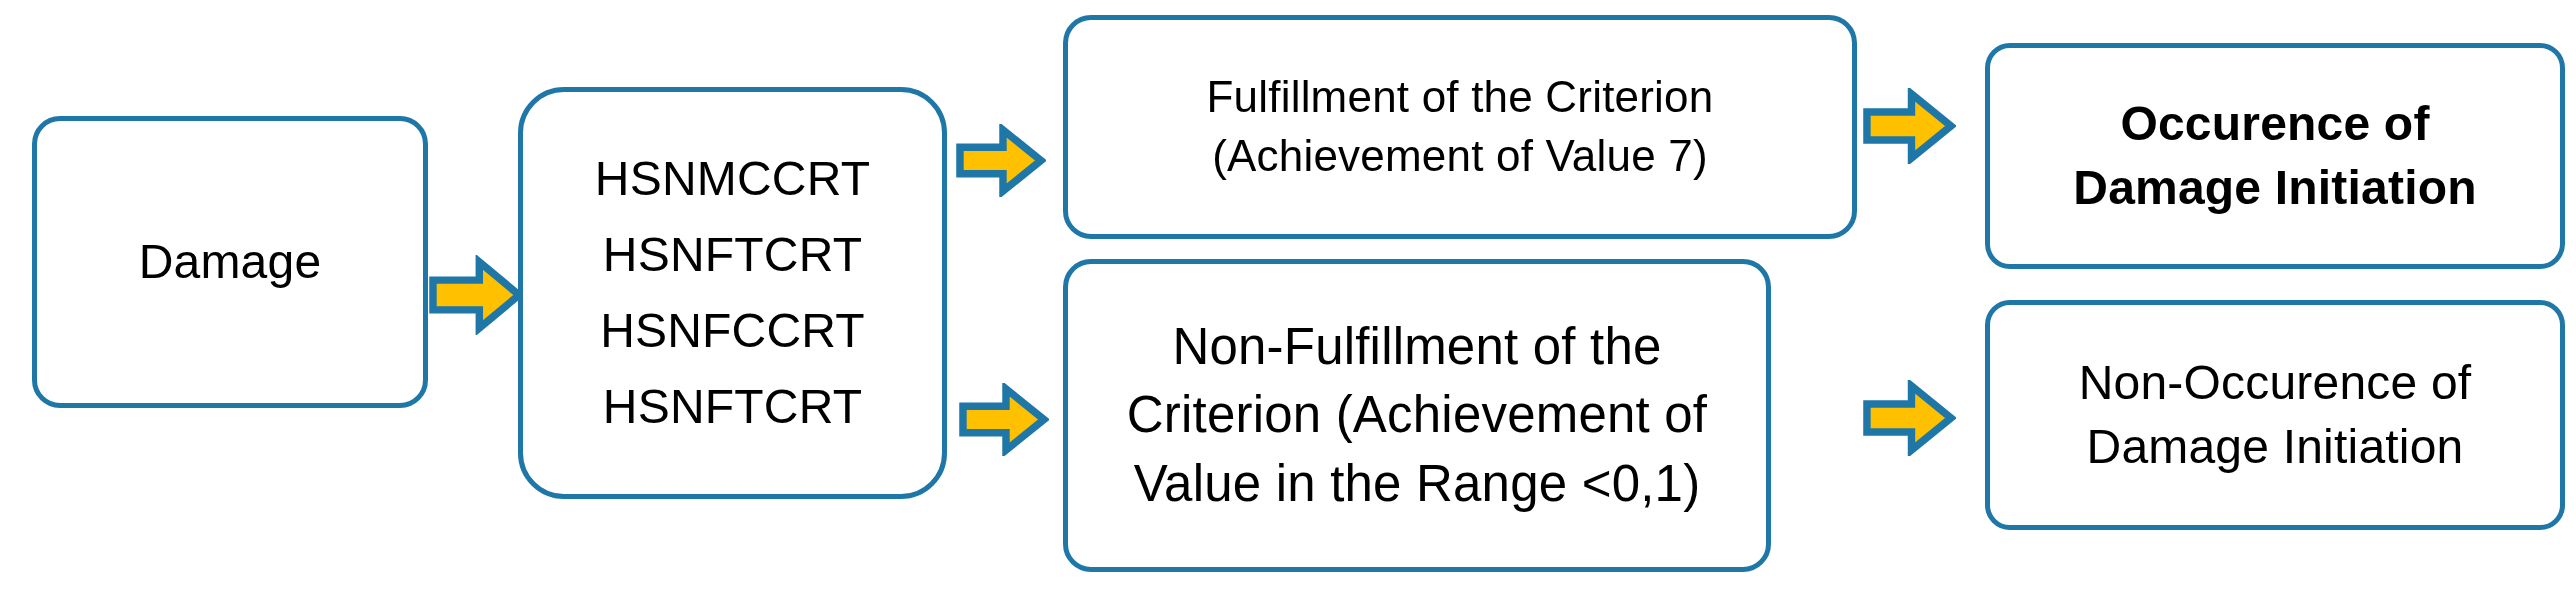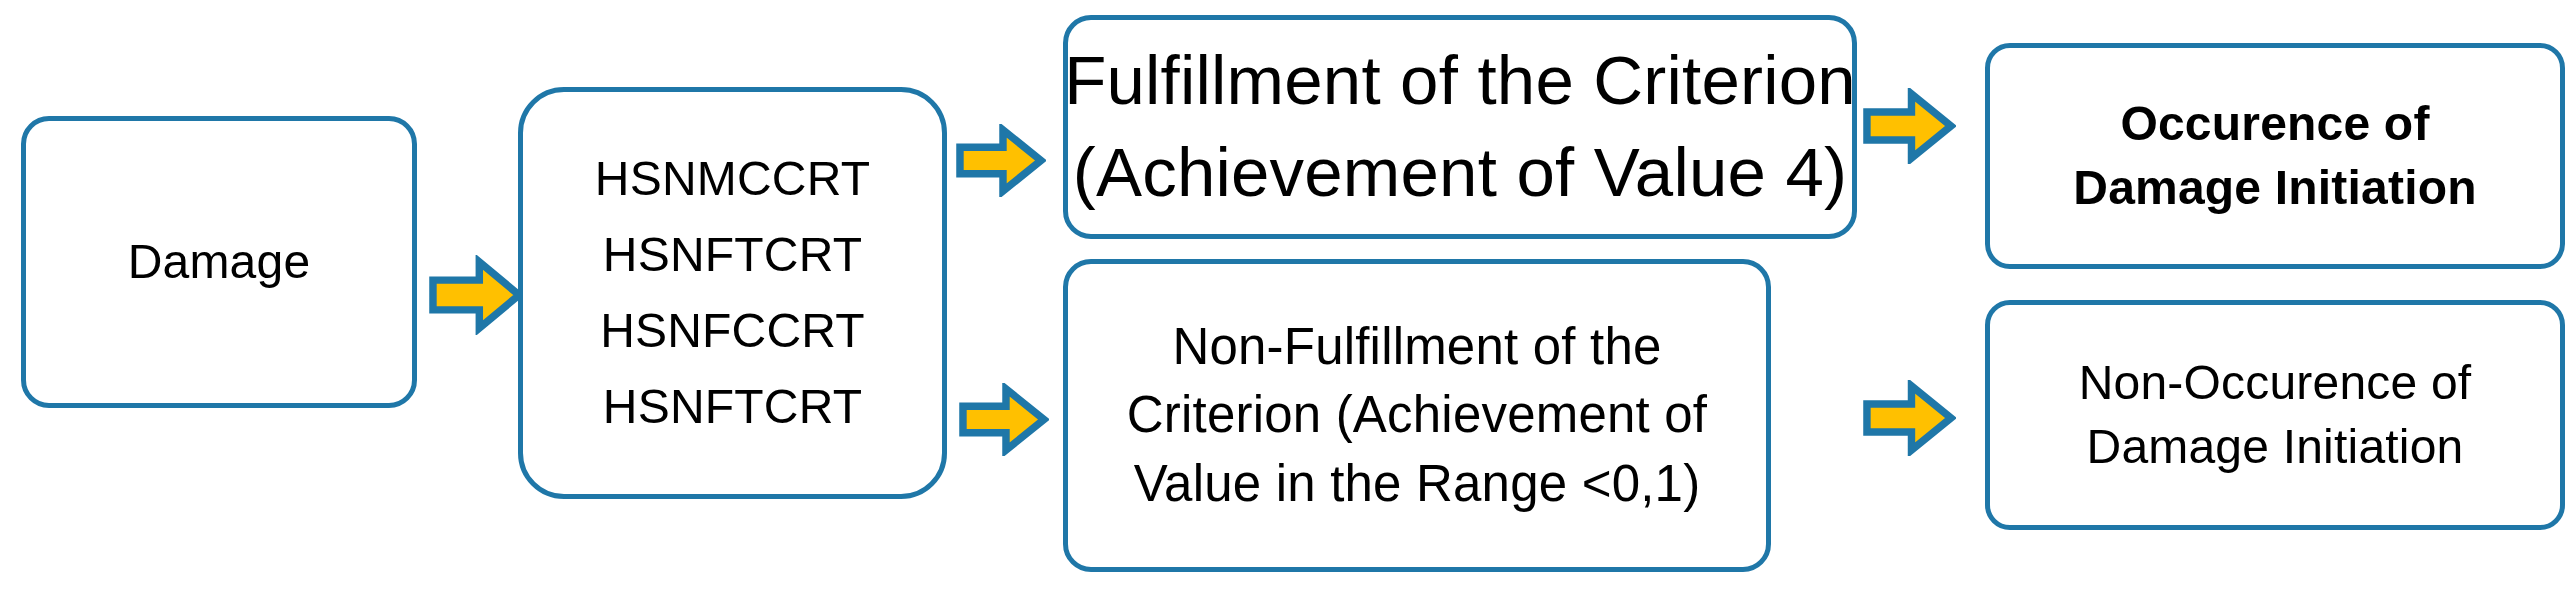--- a/index.html
+++ b/index.html
@@ -27,34 +27,34 @@
     text-align: center;
     color: #000000;
     font-weight: 400;
     line-height: 1.34;
     letter-spacing: 0.2px;
   }
   .node .line { display: block; white-space: nowrap; }
 
   
   #node-damage-initiation {
-    left: 21px;  top: 116px;  width: 396px;  height: 292px;
+    left: 32px;  top: 116px;  width: 396px;  height: 292px;
     border-radius: 28px;
     font-size: 48px;
   }
   #node-hsn-criteria {
     left: 518px; top: 87px;  width: 429px;  height: 412px;
     border-radius: 46px;
     font-size: 48px;
     line-height: 1.58;
   }
   #node-fulfillment {
     left: 1063px; top: 15px;  width: 794px; height: 224px;
     border-radius: 28px;
-    font-size: 69px;
+    font-size: 44px;
   }
   #node-non-fulfillment {
     left: 1063px; top: 259px; width: 708px; height: 313px;
     border-radius: 28px;
     font-size: 51px;
   }
   #node-occurence {
     left: 1985px; top: 43px;  width: 580px; height: 226px;
     border-radius: 25px;
     font-size: 48px;
@@ -100,21 +100,21 @@
   <svg class="arrow" id="arrow-2" viewBox="0 0 110 88">
     <polygon points="6,28 58,28 58,7 104,44 58,81 58,60 6,60" fill="#FFC000" stroke="#1F77A8" stroke-width="9" stroke-linejoin="miter"></polygon>
   </svg>
 
   <svg class="arrow" id="arrow-3" viewBox="0 0 110 88">
     <polygon points="6,28 58,28 58,7 104,44 58,81 58,60 6,60" fill="#FFC000" stroke="#1F77A8" stroke-width="9" stroke-linejoin="miter"></polygon>
   </svg>
 
   <div class="node" id="node-fulfillment">
     <span class="line">Fulfillment of the Criterion</span>
-    <span class="line">(Achievement of Value 4)</span>
+    <span class="line">(Achievement of Value 7)</span>
   </div>
 
   <div class="node" id="node-non-fulfillment">
     <span class="line">Non-Fulfillment of the</span>
     <span class="line">Criterion (Achievement of</span>
     <span class="line">Value in the Range &lt;0,1)</span>
   </div>
 
   <svg class="arrow" id="arrow-4" viewBox="0 0 114 92">
     <polygon points="6,29 60,29 60,7 108,46 60,85 60,63 6,63" fill="#FFC000" stroke="#1F77A8" stroke-width="9" stroke-linejoin="miter"></polygon>

